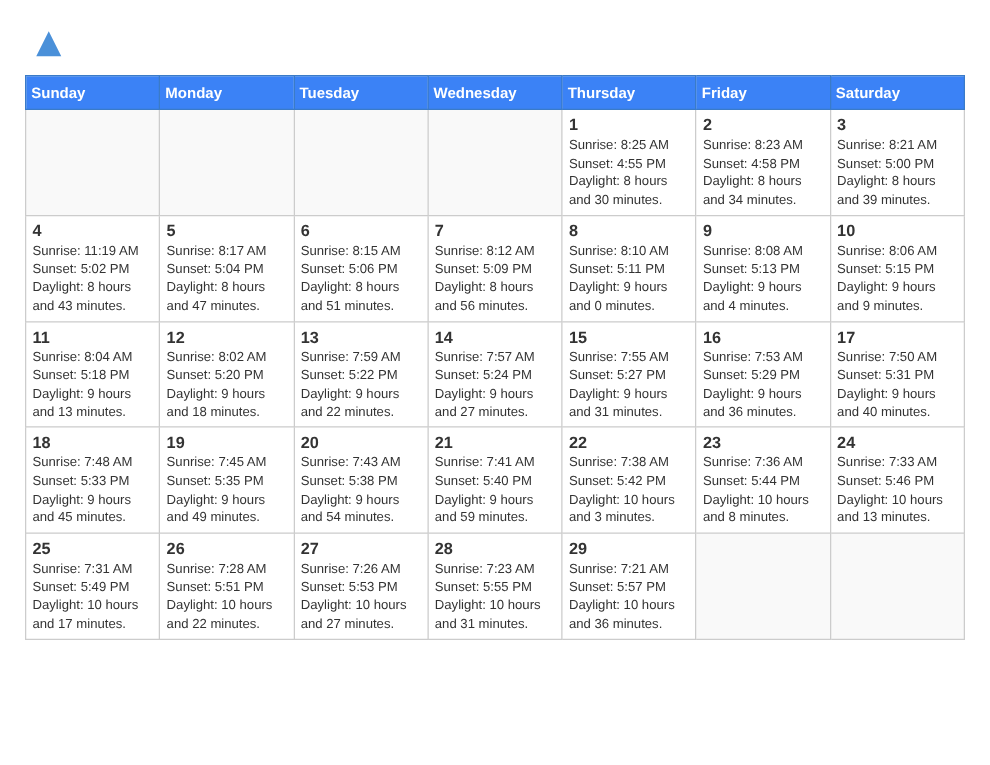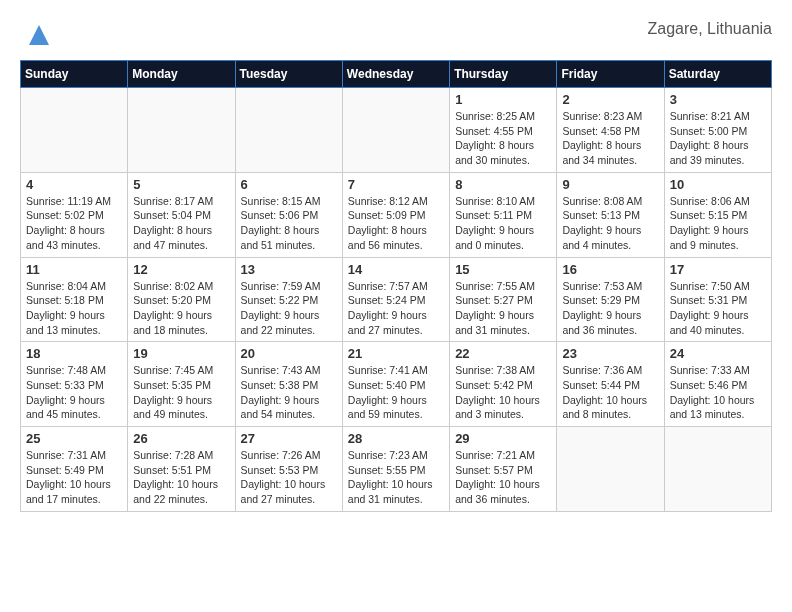--- a/index.html
+++ b/index.html
@@ -51,21 +51,21 @@
     .location {
       font-size: 16px;
       color: #555;
     }
     .calendar {
       width: 100%;
       border-collapse: collapse;
       font-size: 11px;
     }
     .calendar th {
-      background-color: #0f172a;
+      background-color: #3b82f6;
       color: #fff;
       padding: 6px 4px;
       text-align: left;
       font-size: 12px;
       font-weight: bold;
       border: 1px solid #3a7bc8;
     }
     .calendar td {
       border: 1px solid #ccc;
       vertical-align: top;
@@ -92,21 +92,20 @@
 </head>
 <body>
 
 <div class="header">
   <div class="logo">
     <svg class="logo-icon" viewBox="0 0 30 30">
       <polygon points="5,25 15,5 25,25" fill="#4a90d9"></polygon>
     </svg>
   </div>
   <div class="title-block">
-    <div class="location">Zagare, Lithuania</div>
   </div>
 </div>
 
 <table class="calendar">
   <thead>
     <tr>
     <th>Sunday</th>
         <th>Monday</th>
         <th>Tuesday</th>
         <th>Wednesday</th>

